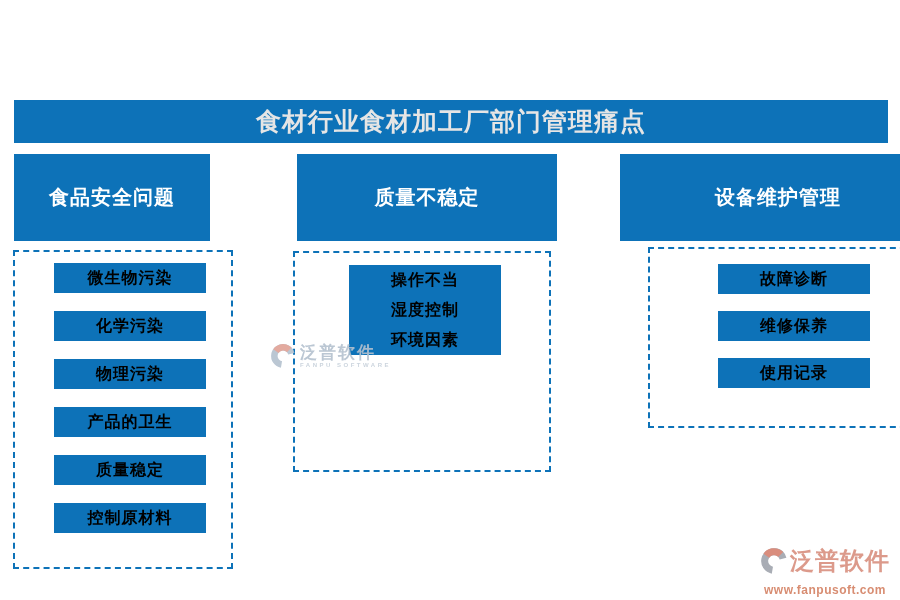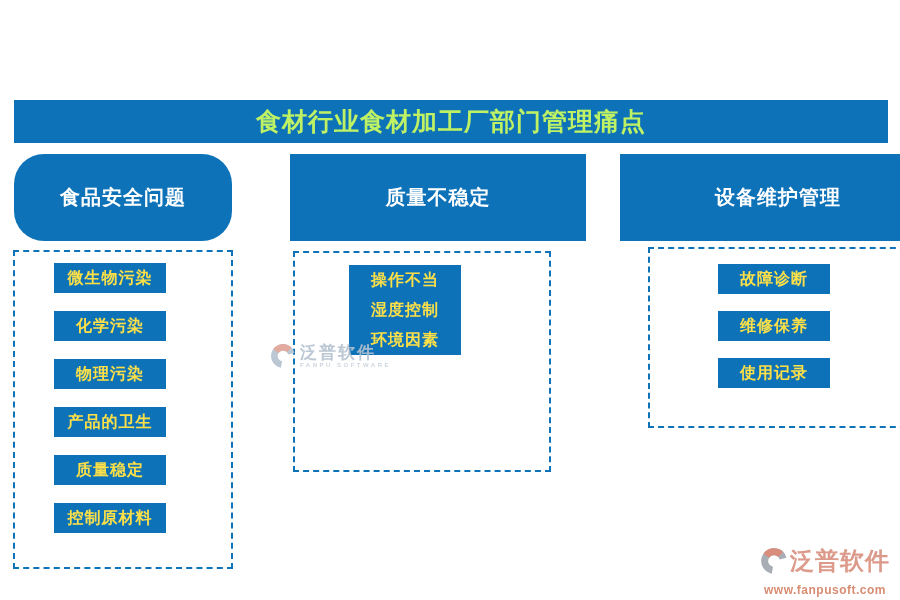--- a/index.html
+++ b/index.html
@@ -5,41 +5,41 @@
   :root{
     --blue:#0d72b8;
   }
   html,body{margin:0;padding:0;background:#ffffff;}
   .canvas{
     position:relative;width:900px;height:600px;background:#ffffff;overflow:hidden;
     font-family:"Liberation Sans","DejaVu Sans",sans-serif;
   }
   .title-bar{
     position:absolute;left:14px;top:100px;width:874px;height:43px;
-    background:var(--blue);color:#bef264;font-size:25px;font-weight:bold;
+    background:var(--blue);color:#e5e5e5;font-size:25px;font-weight:bold;
     display:flex;align-items:center;justify-content:center;letter-spacing:1px;
   }
   .col-header{
     position:absolute;top:154px;height:87px;background:var(--blue);
     color:#ffffff;font-size:20px;font-weight:bold;
     display:flex;align-items:center;justify-content:center;letter-spacing:1px;
   }
-  .col-header.h1{left:14px;width:218px;border-radius:30px;}
-  .col-header.h2{left:290px;width:296px;}
+  .col-header.h1{left:14px;width:196px;}
+  .col-header.h2{left:297px;width:260px;}
   .col-header.h3{left:620px;width:268px;padding-left:24px;}
   .col-box{
     position:absolute;border:2px dashed var(--blue);box-sizing:border-box;
     display:flex;flex-direction:column;background:transparent;
   }
   .col-box.b1{left:13px;top:250px;width:220px;height:319px;padding:11px 0 0 39px;gap:18px;}
   .col-box.b2{left:293px;top:251px;width:258px;height:221px;padding:12px 0 0 54px;gap:0;}
   .col-box.b3{left:648px;top:247px;width:268px;height:181px;padding:15px 0 0 68px;gap:17px;}
   .item{
-    flex:none;width:112px;height:30px;background:var(--blue);
-    color:#fde047;font-size:16px;font-weight:bold;
+    flex:none;width:152px;height:30px;background:var(--blue);
+    color:#000000;font-size:16px;font-weight:bold;
     display:flex;align-items:center;justify-content:center;letter-spacing:1px;
   }
   
   .wm-center{
     position:absolute;left:270px;top:343px;display:flex;align-items:center;gap:4px;
     z-index:5;opacity:0.9;pointer-events:none;
   }
   .wm-center .wm-text-main{
     font-size:17px;color:#b4c1cf;letter-spacing:2px;font-weight:bold;line-height:1.1;
   }

